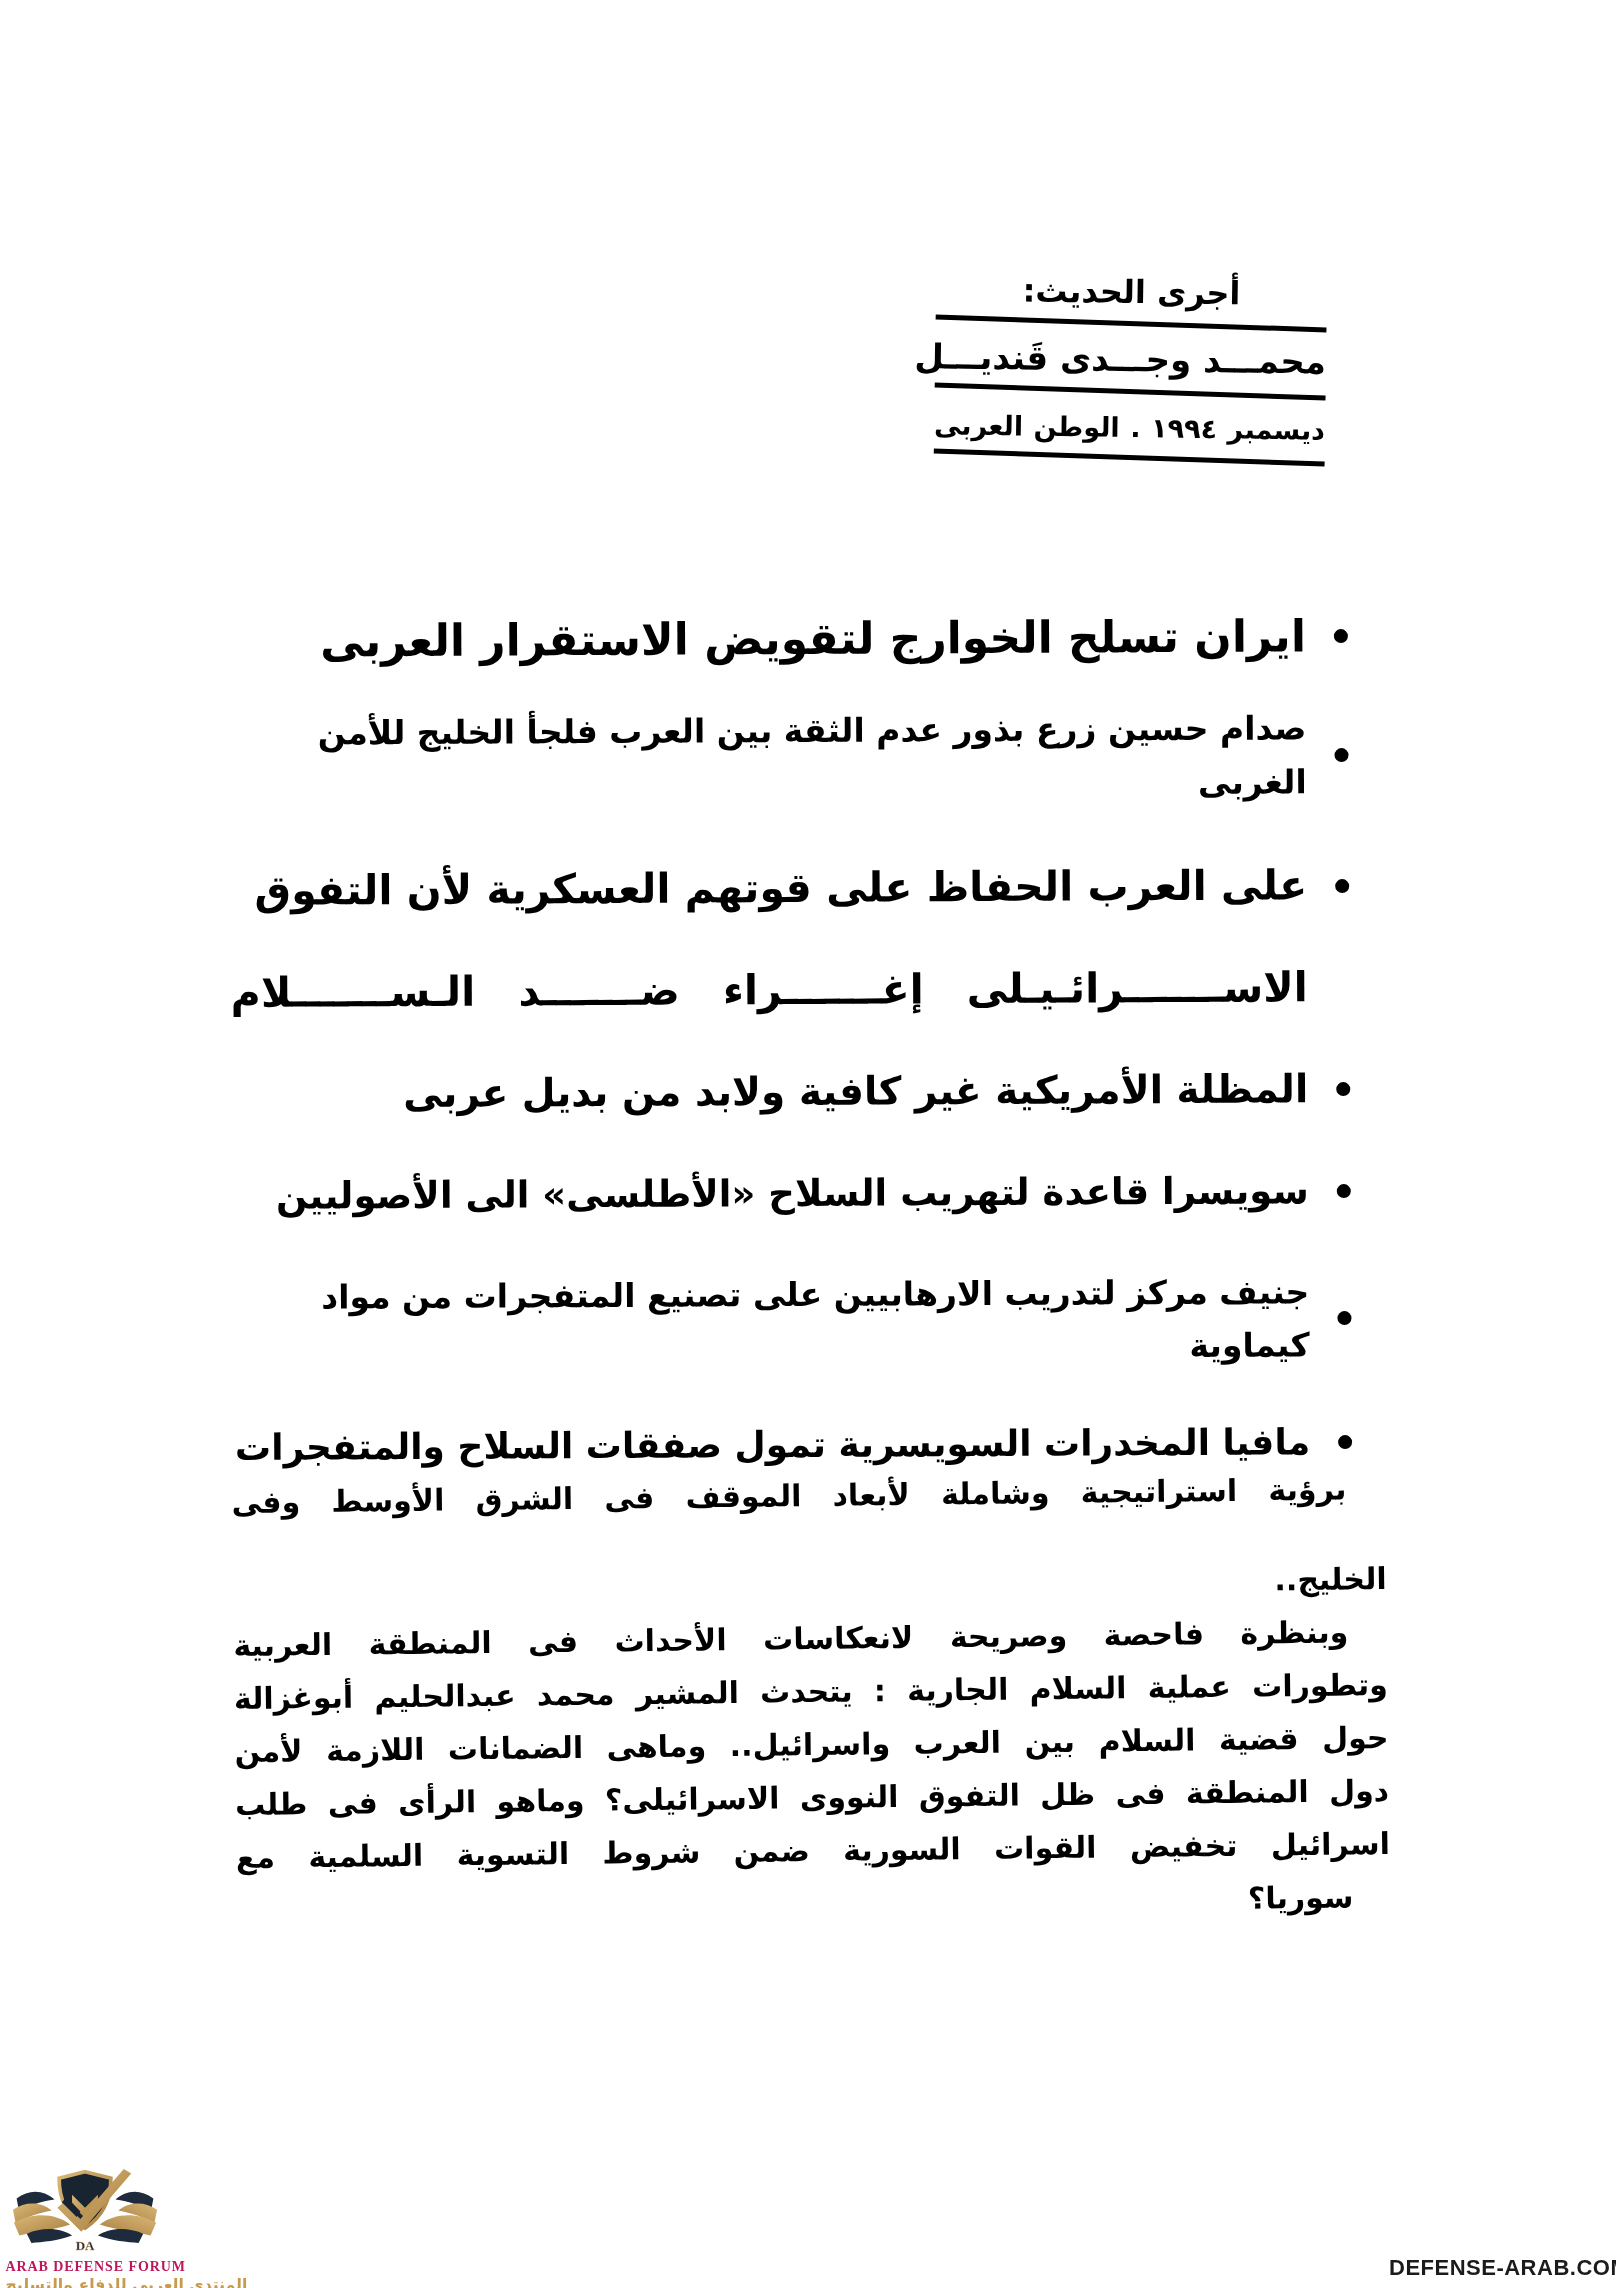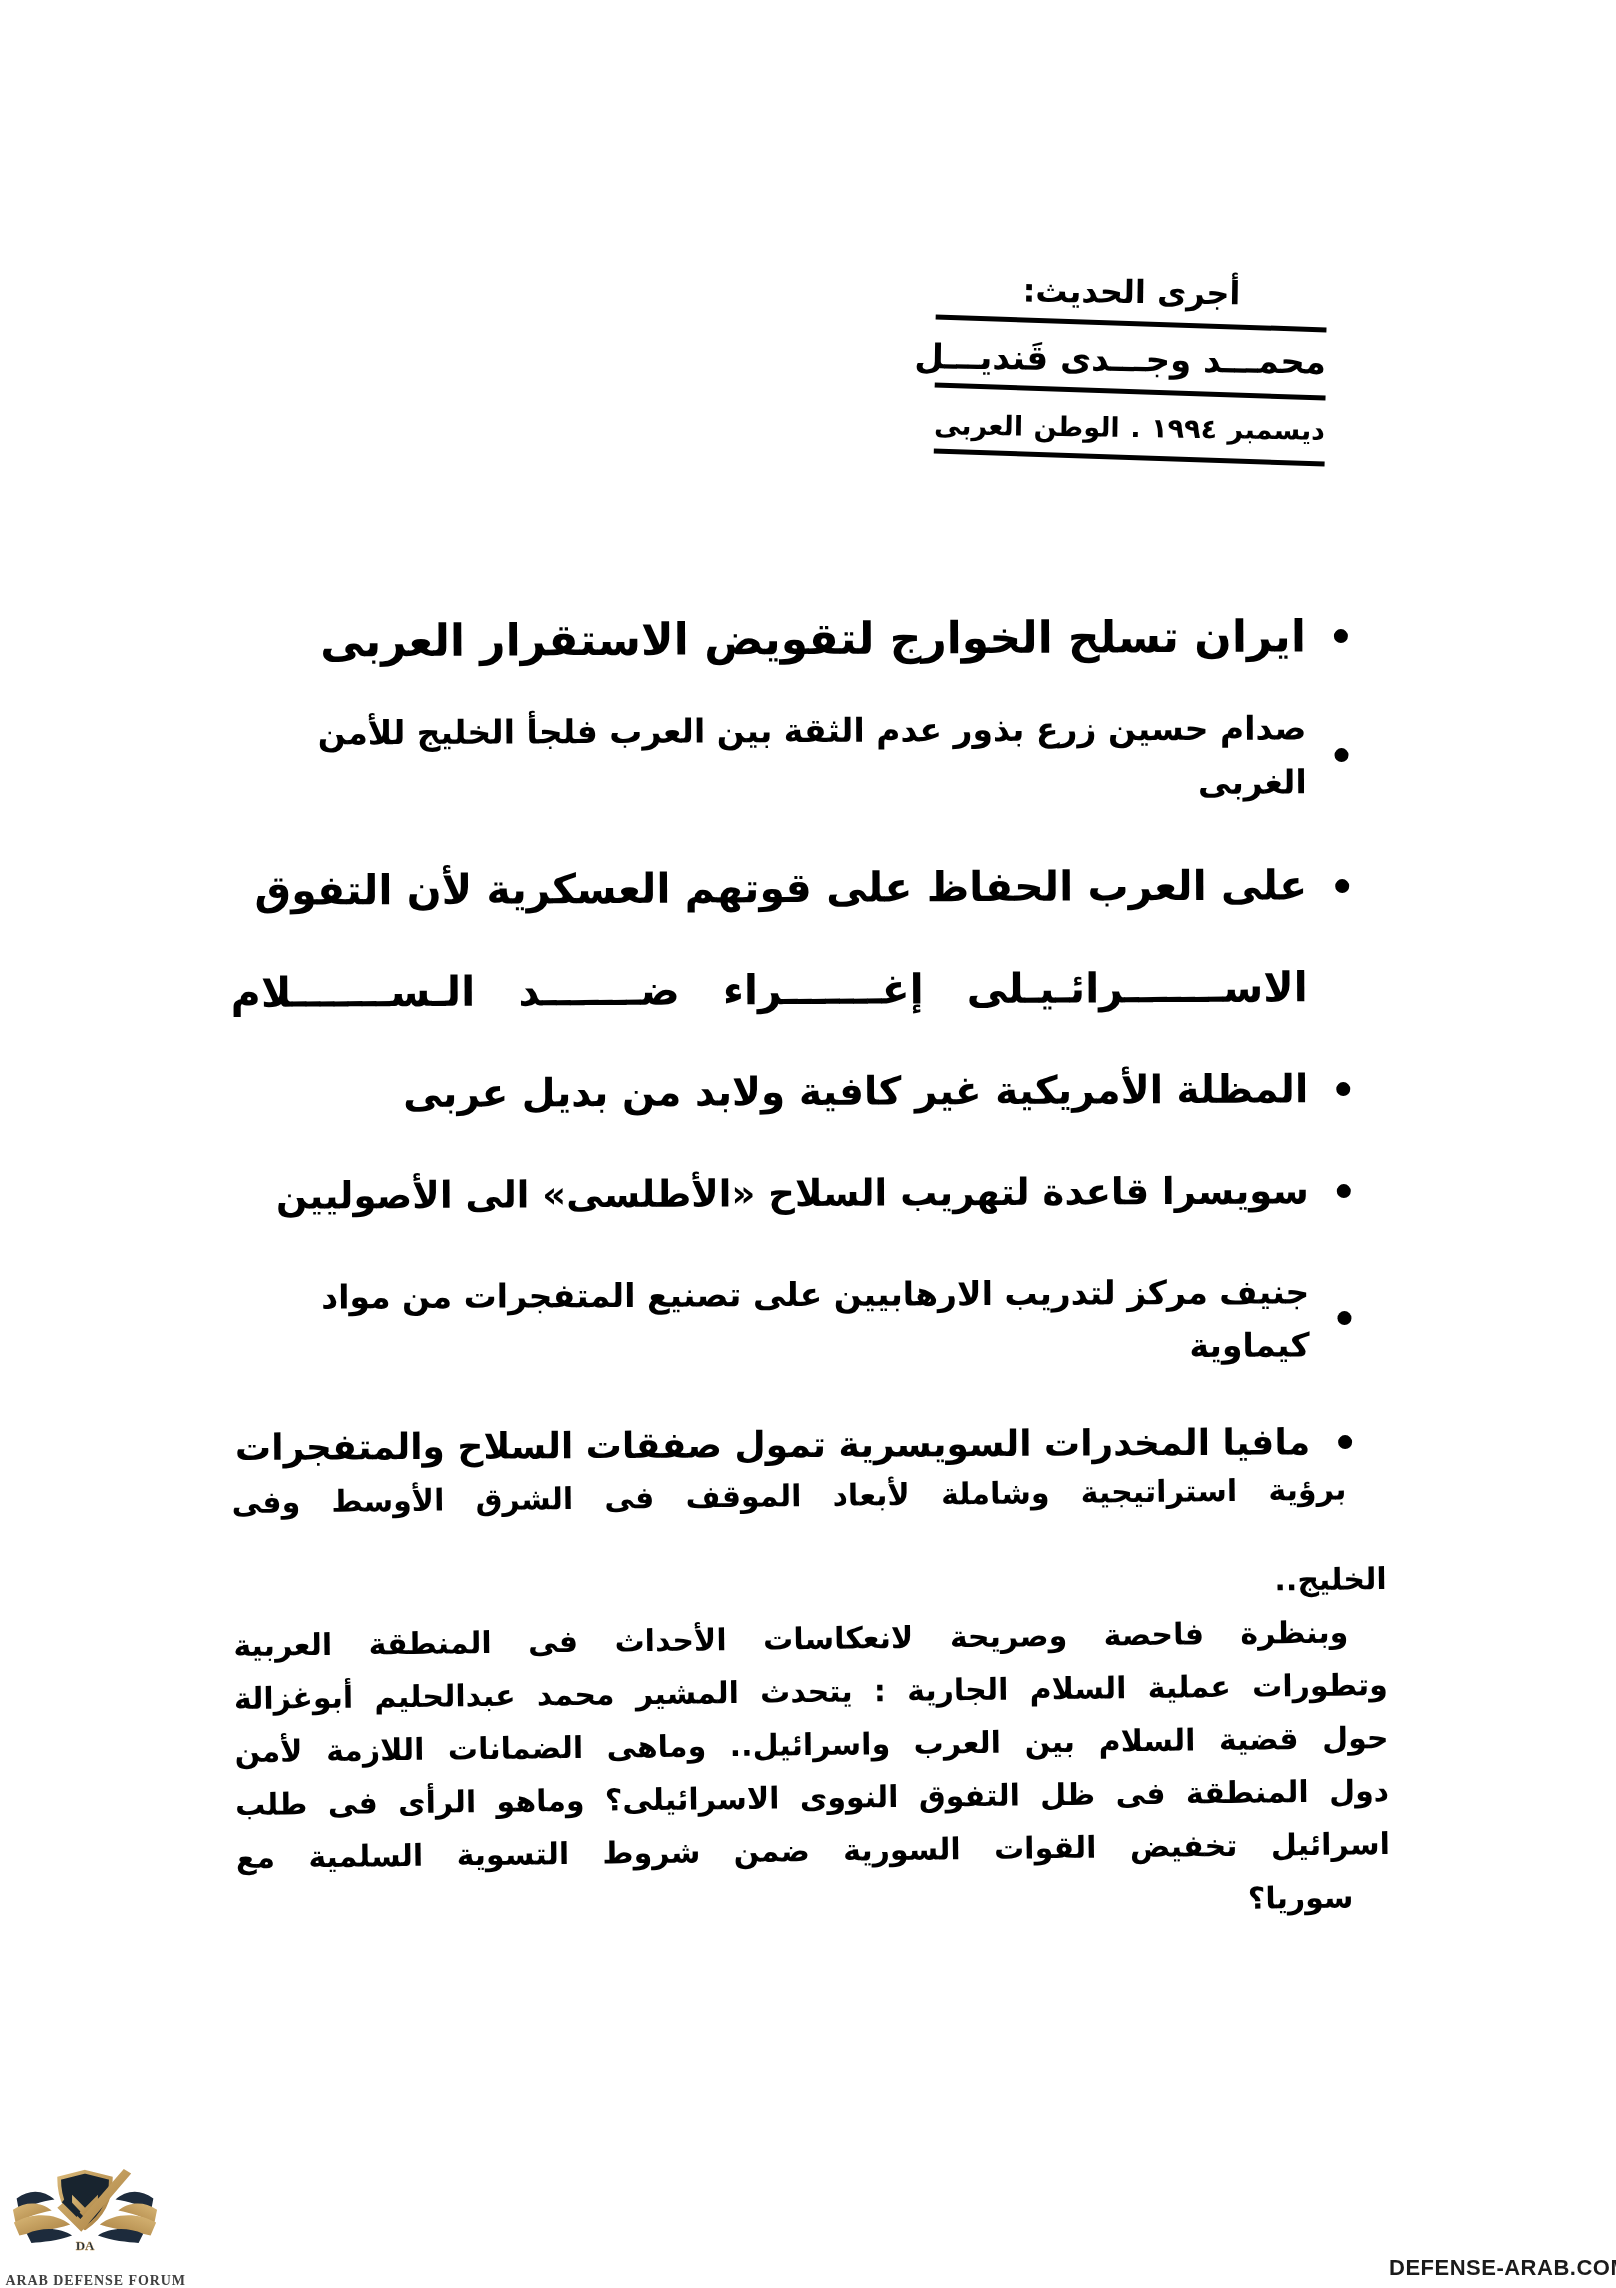--- a/index.html
+++ b/index.html
@@ -59,21 +59,21 @@
   .jl{text-align:justify;text-align-last:justify;}
   .indent{padding-right:39px;}
   .gulf{margin-bottom:0;margin-top:37px;}
   .plast{padding-right:37px;}
 
   
   .logo-block{position:absolute;left:5.5px;top:2169px;width:159px;direction:ltr;text-align:center;}
   .emblem{display:block;width:148px;height:85px;margin:0 auto;}
   .forum-en{
     font-family:"Liberation Serif",serif;font-weight:bold;font-size:14px;
-    color:#404040;letter-spacing:0.9px;line-height:15.7px;margin-top:19px;white-space:nowrap;
+    color:#be185d;letter-spacing:0.9px;line-height:15.7px;margin-top:5px;white-space:nowrap;
   }
   .forum-ar{
     font-size:15.7px;font-weight:bold;color:#c79b4e;line-height:18.5px;margin-top:0.9px;white-space:nowrap;
   }
   .site-mark{
     position:absolute;left:1389px;top:2255px;direction:ltr;
     font-family:"Liberation Sans",sans-serif;font-weight:bold;font-size:22px;
     color:#1b1b1b;letter-spacing:0.5px;white-space:nowrap;
   }
 </style>

